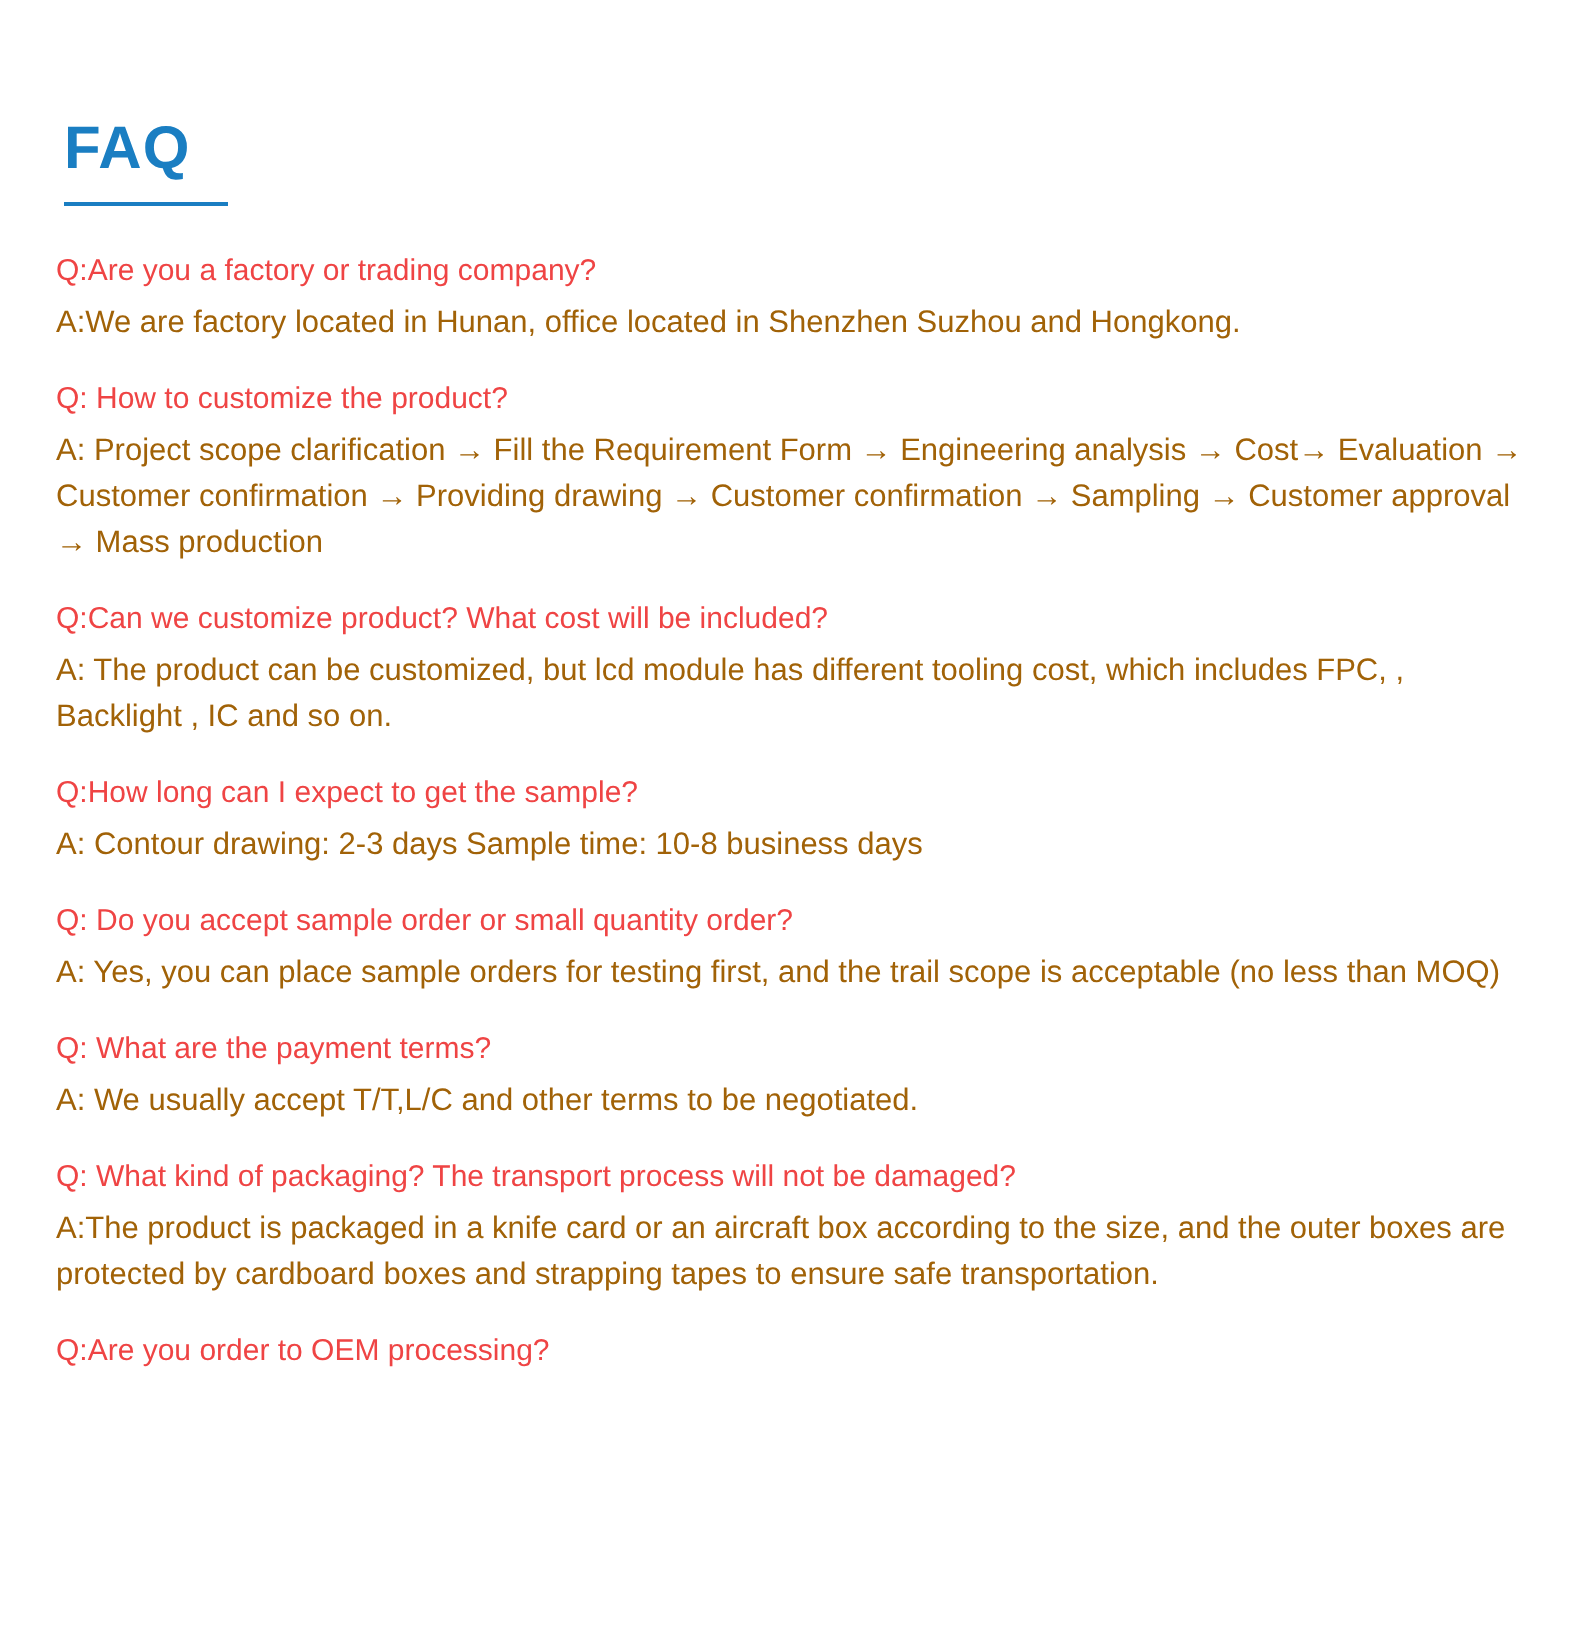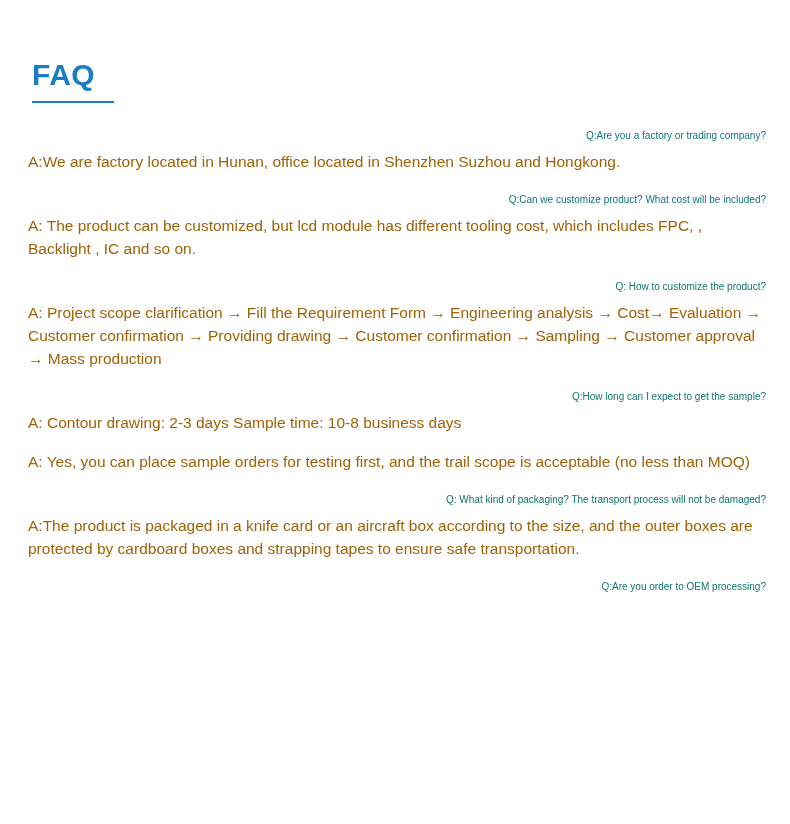--- a/index.html
+++ b/index.html
@@ -39,25 +39,24 @@
     margin: 10px 0 0 8px;
   }
   .faq-list {
     margin-top: 22px;
     padding-left: 4px;
   }
   .faq-item {
     margin-bottom: 16px;
   }
   .faq-q {
-    color: #0f766e;
-    font-size: 10px;
+    color: #ef4444;
+    font-size: 15px;
     line-height: 22px;
     margin: 0 0 3px 0;
-    text-align: right;
   }
   .faq-a {
     color: #a16207;
     font-size: 15.5px;
     line-height: 23px;
     margin: 0;
     max-width: 748px;
   }
 </style>
 </head>
@@ -69,38 +68,43 @@
   <div class="title-rule"></div>
 
   <div class="faq-list">
 
     <div class="faq-item">
       <p class="faq-q">Q:Are you a factory or trading company?</p>
       <p class="faq-a">A:We are factory located in Hunan, office located in Shenzhen Suzhou and Hongkong.</p>
     </div>
 
     <div class="faq-item">
-      <p class="faq-q">Q:Can we customize product? What cost will be included?</p>
-      <p class="faq-a"> A: The product can be customized, but lcd module has different tooling cost, which includes FPC, , Backlight , IC and so on.</p>
+      <p class="faq-q">Q: How to customize the product?</p>
+      <p class="faq-a">A: Project scope clarification → Fill the Requirement Form → Engineering analysis → Cost→ Evaluation → Customer confirmation → Providing drawing → Customer confirmation → Sampling → Customer approval → Mass production</p>
     </div>
 
     <div class="faq-item">
-      <p class="faq-q">Q: How to customize the product?</p>
-      <p class="faq-a">A: Project scope clarification → Fill the Requirement Form → Engineering analysis → Cost→ Evaluation → Customer confirmation → Providing drawing → Customer confirmation → Sampling → Customer approval → Mass production</p>
+      <p class="faq-q">Q:Can we customize product? What cost will be included?</p>
+      <p class="faq-a"> A: The product can be customized, but lcd module has different tooling cost, which includes FPC, , Backlight , IC and so on.</p>
     </div>
 
     <div class="faq-item">
       <p class="faq-q">Q:How long can I expect to get the sample?</p>
       <p class="faq-a">A: Contour drawing: 2-3 days Sample time: 10-8 business days</p>
     </div>
 
     <div class="faq-item">
+      <p class="faq-q">Q: Do you accept sample order or small quantity order?</p>
       <p class="faq-a">A: Yes, you can place sample orders for testing first, and the trail scope is acceptable (no less than MOQ)</p>
     </div>
 
+    <div class="faq-item">
+      <p class="faq-q">Q: What are the payment terms?</p>
+      <p class="faq-a">A: We usually accept T/T,L/C and other terms to be negotiated.</p>
+    </div>
 
     <div class="faq-item">
       <p class="faq-q">Q: What kind of packaging? The transport process will not be damaged?</p>
       <p class="faq-a">A:The product is packaged in a knife card or an aircraft box according to the size, and the outer boxes are protected by cardboard boxes and strapping tapes to ensure safe transportation.</p>
     </div>
 
     <div class="faq-item">
       <p class="faq-q">Q:Are you order to OEM processing?</p>
     </div>
 

